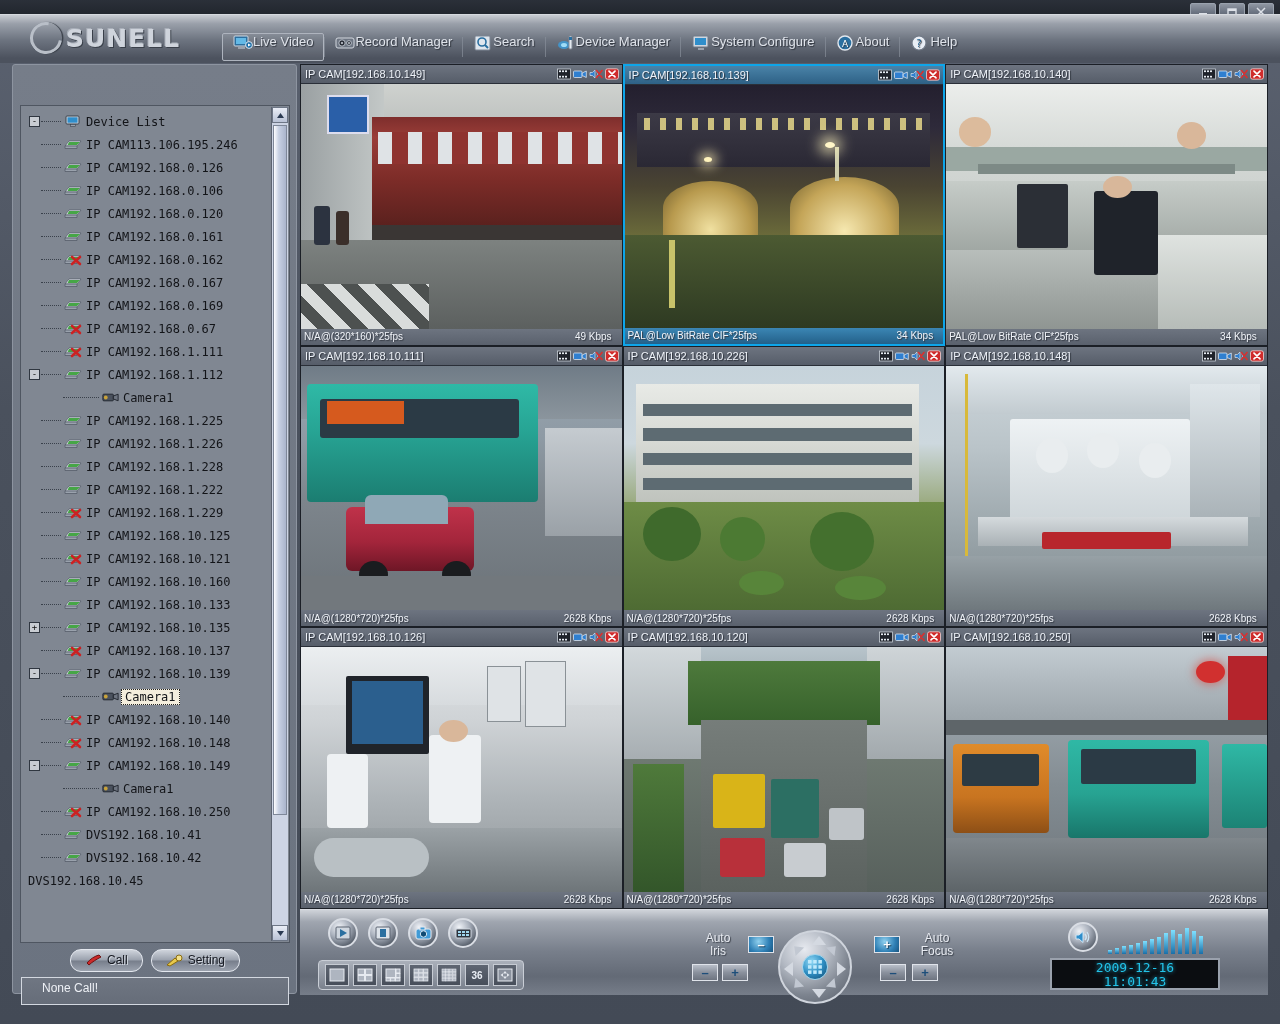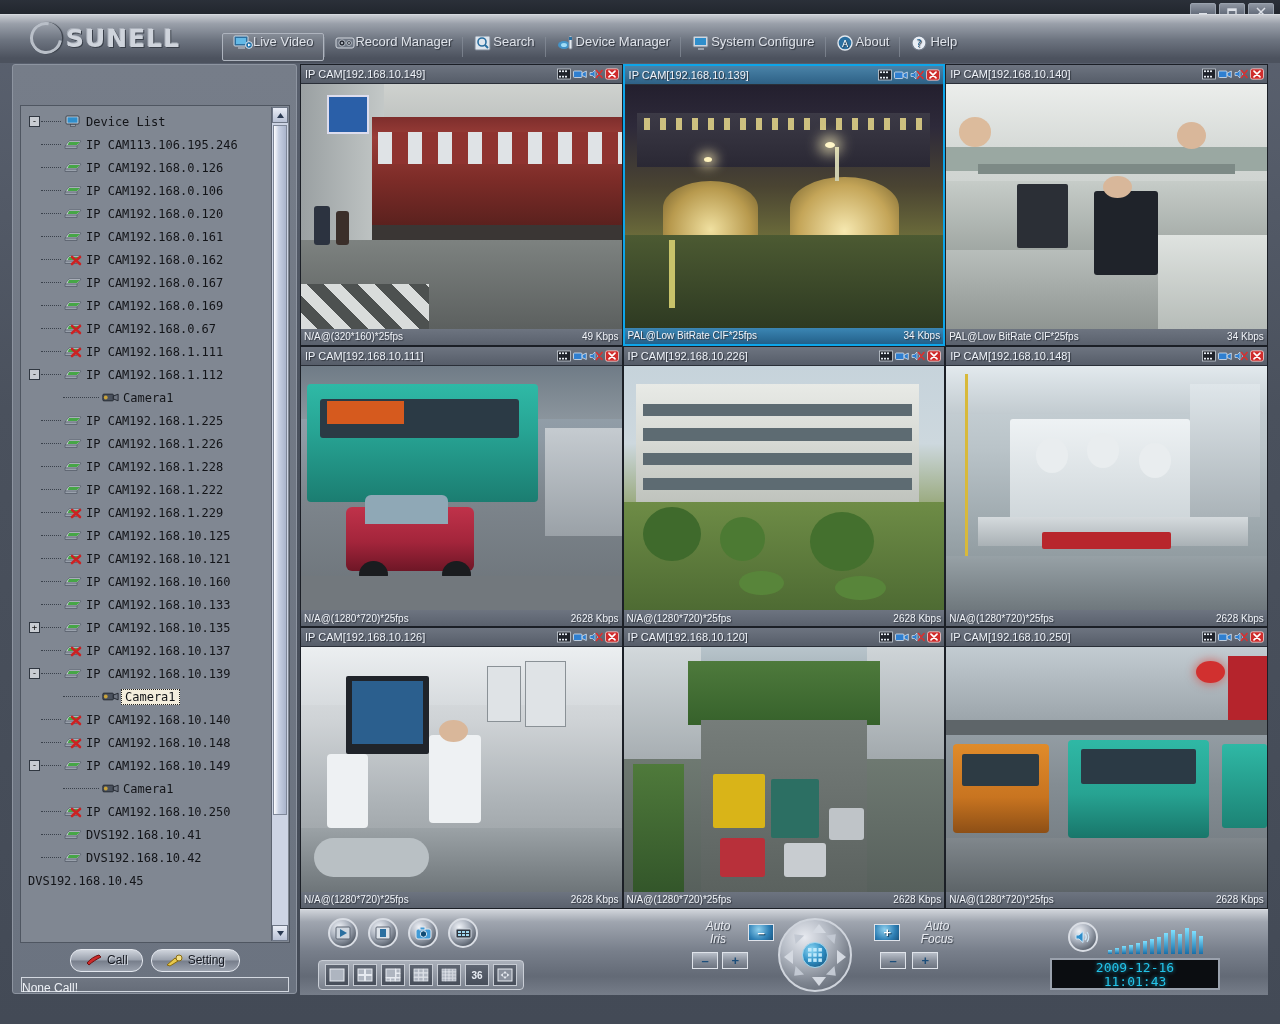--- a/index.html
+++ b/index.html
@@ -143,24 +143,24 @@
     display:flex;justify-content:center;gap:8px;align-items:center;
   }
   .pillbtn{
     display:flex;align-items:center;gap:5px;
     height:21px;padding:0 14px;border-radius:11px;
     background:linear-gradient(180deg,#cfd4dc 0%,#9aa1ad 48%,#777e8b 52%,#9ba2ae 100%);
     border:1px solid #e3e7ee;
     color:#151820;font-size:12px;text-shadow:1px 1px 0 #d3d8e0;
   }
   #callstatus{
-    position:absolute;left:8px;top:912px;width:268px;height:15px;
+    position:absolute;left:8px;top:912px;width:268px;height:28px;
     background:linear-gradient(180deg,#6f7682,#666d79);
     border:1px solid #d3d8e0;box-sizing:border-box;
-    color:#eef1f6;font-size:12px;padding:3px 0;
+    color:#eef1f6;font-size:12px;padding:3px 20px;
     font-family:"Liberation Sans",sans-serif;
   }
 
   
   #right{
     position:absolute;left:300px;top:64px;width:968px;height:845px;
     background:#2f343d;
   }
   .vrow{display:flex;width:968px;height:281.6px;}
   .vcell{
@@ -186,21 +186,21 @@
   .vstatus{
     position:absolute;left:0;bottom:0;right:0;height:16px;
     background:linear-gradient(180deg,#6d7480 0%,#5a6secondary 100%);
     background:linear-gradient(180deg,#6d7480 0%,#5a616d 100%);
     display:flex;align-items:center;z-index:4;
     color:#f0f3f8;font-size:10px;
     text-shadow:1px 1px 1px #333842;
   }
   .vcell.selected .vstatus{background:linear-gradient(180deg,#2f7fb0,#1f6characters);background:linear-gradient(180deg,#3b86b4,#236089);}
   .vstatus .res{flex:1;padding-left:3px;white-space:nowrap;overflow:hidden;}
-  .vstatus .kbps{padding-right:3px;white-space:nowrap;}
+  .vstatus .kbps{padding-right:10px;white-space:nowrap;}
   .vpic{position:absolute;left:0;top:18px;right:0;bottom:16px;overflow:hidden;}
 
   
   #ctrlbar{
     position:absolute;left:300px;top:909px;width:968px;height:85px;
     background:linear-gradient(180deg,#cfd3d9 0%,#9fa5af 14%,#787f8b 48%,#636a76 78%,#767d89 100%);
     border-top:1px solid #d9dce2;
   }
   .rbtn{
     width:30px;height:30px;border-radius:50%;
@@ -215,21 +215,21 @@
     background:linear-gradient(180deg,#aab0ba,#7a818d);
     border:1px solid #c9ced6;border-radius:4px;padding:3px 4px;
   }
   .lbtn{
     width:24px;height:22px;margin:0 2px;
     background:linear-gradient(180deg,#5f6672,#474e5a);
     border:1px solid #c6cbd3;box-sizing:border-box;
     display:flex;align-items:center;justify-content:center;
     color:#e9edf4;font-size:10px;font-weight:bold;
   }
-  #ptzwrap{position:absolute;left:390px;top:2px;width:300px;height:82px;font-style:italic;}
+  #ptzwrap{position:absolute;left:390px;top:14px;width:300px;height:82px;}
   #joy{
     position:absolute;left:88px;top:6px;width:74px;height:74px;border-radius:50%;
     background:radial-gradient(circle at 35% 25%,#e7eaf0 0%,#b4bac4 35%,#7d848f 65%,#565d69 100%);
     border:2px solid #cfd4dc;box-sizing:border-box;
   }
   #joycenter{
     position:absolute;left:22px;top:22px;width:26px;height:26px;border-radius:50%;
     background:radial-gradient(circle at 35% 28%,#8fd8f5 0%,#2f8fc4 50%,#12496f 100%);
     border:1px solid #9fd6ee;box-sizing:border-box;
     display:flex;align-items:center;justify-content:center;

